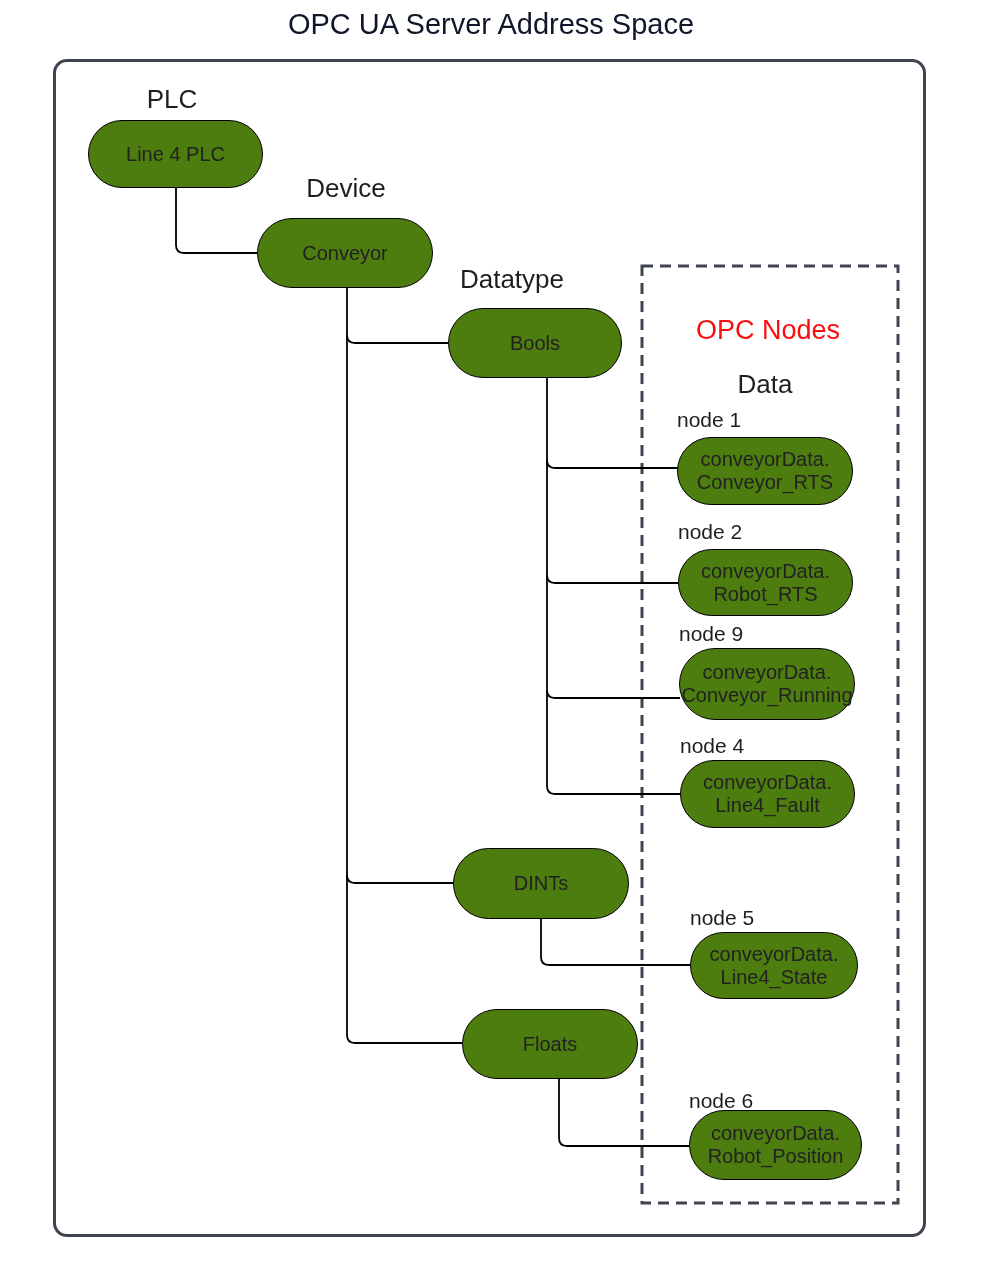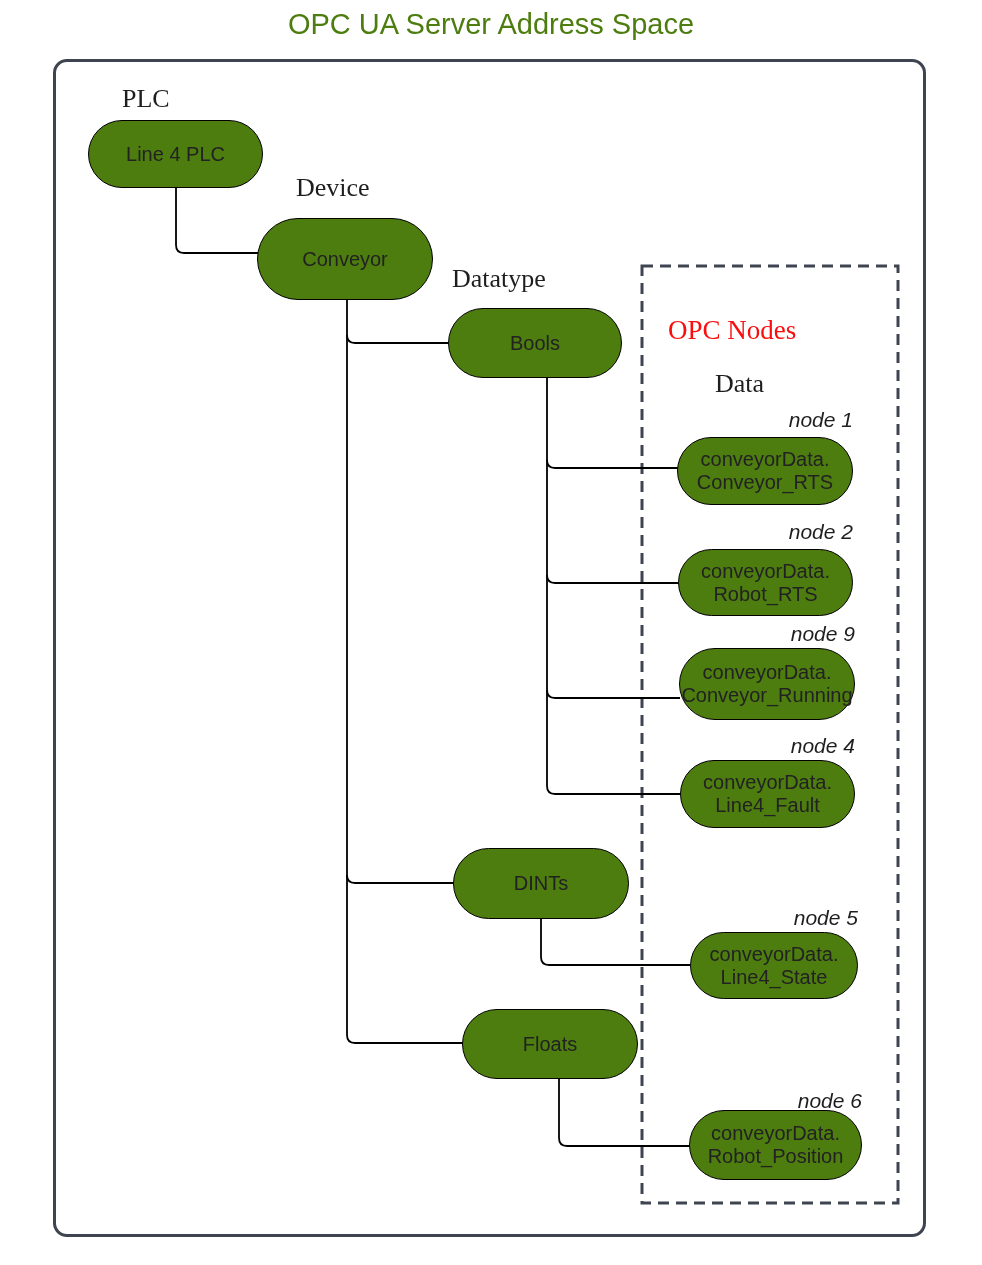--- a/index.html
+++ b/index.html
@@ -9,42 +9,41 @@
     background:#ffffff;
     font-family:"Liberation Sans", sans-serif;
     color:#1f1f1f;
     overflow:hidden;
   }
   .abs{position:absolute;}
   #title{
     top:8px;left:0;width:982px;
     text-align:center;
     font-size:29px;
-    color:#4d7c0f;
+    color:#0f172a;
   }
   #outer-frame{
     left:53px;top:59px;width:867px;height:1172px;
     border:3px solid var(--frame,#3e4450);
     border-radius:14px;
     background:transparent;
   }
   svg.lines{left:0;top:0;width:982px;height:1265px;}
   .lbl{
     font-size:26px;
+    text-align:center;
     color:#1e1e1e;
     white-space:nowrap;
-    font-family:Liberation Serif, serif;
   }
   .lbl.red{color:var(--red,#ff0d0d);font-size:27px;}
   .nlbl{
     font-size:21px;
-    text-align:right;
+    text-align:left;
     color:#1e1e1e;
     white-space:nowrap;
-    font-style:italic;
   }
   .pill{
     border:1.6px solid #000;
     border-radius:999px;
     background:#4d7c0f;
     display:flex;
     flex-direction:column;
     align-items:center;
     justify-content:center;
     font-size:20px;
@@ -93,21 +92,21 @@
 
   <div class="abs lbl" style="left:122px;top:84px;width:100px;">PLC</div>
   <div class="abs lbl" style="left:296px;top:173px;width:100px;">Device</div>
   <div class="abs lbl" style="left:452px;top:264px;width:120px;">Datatype</div>
   <div class="abs lbl red" style="left:668px;top:315px;width:200px;">OPC Nodes</div>
   <div class="abs lbl" style="left:715px;top:369px;width:100px;">Data</div>
 
   <div class="abs pill" style="left:88px;top:120px;width:175px;height:68px;">
     <span>Line 4 PLC</span>
   </div>
-  <div class="abs pill" style="left:257px;top:218px;width:176px;height:82px;text-align:center;">
+  <div class="abs pill" style="left:257px;top:218px;width:176px;height:70px;text-align:center;">
     <span>Conveyor</span>
   </div>
   <div class="abs pill" style="left:453px;top:848px;width:176px;height:71px;">
     <span>DINTs</span>
   </div>
   <div class="abs pill" style="left:448px;top:308px;width:174px;height:70px;">
     <span>Bools</span>
   </div>
   <div class="abs pill" style="left:462px;top:1009px;width:176px;height:70px;">
     <span>Floats</span>

